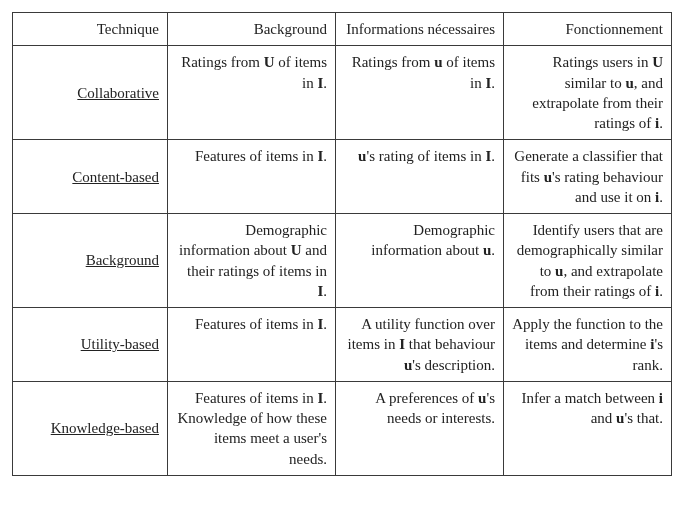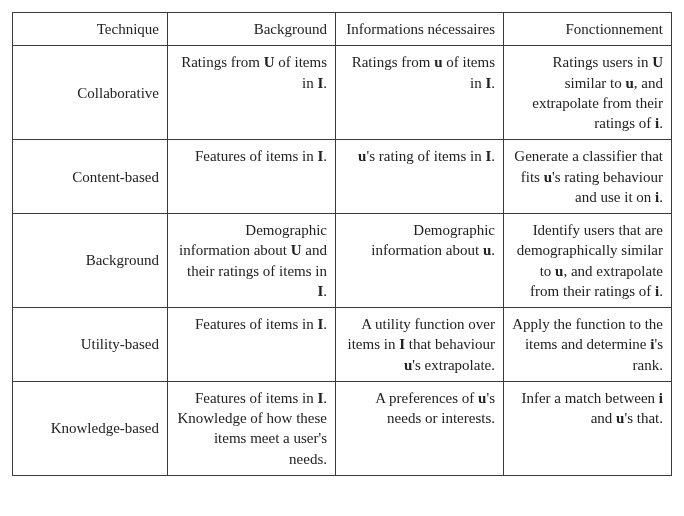--- a/index.html
+++ b/index.html
@@ -22,20 +22,21 @@
   th, td {
     border: 1px solid #3a3a3a;
     padding: 6px 8px;
     vertical-align: top;
     line-height: 1.35;
     font-weight: normal;
     text-align: right;
   }
   td.tech {
     vertical-align: middle;
+    text-decoration: underline;
   }
   .b { font-weight: bold; }
 </style>
 </head>
 <body>
 
 <table>
   <colgroup>
     <col class="c0">
       <col class="c1">
@@ -65,21 +66,21 @@
       </tr>
       <tr>
         <td class="tech">Background</td>
         <td><span>Demographic information about </span><span class="b">U</span><span> and their ratings of items in </span><span class="b">I</span><span>.</span></td>
         <td><span>Demographic information about </span><span class="b">u</span><span>.</span></td>
         <td><span>Identify users that are demographically similar to </span><span class="b">u</span><span>, and extrapolate from their ratings of </span><span class="b">i</span><span>.</span></td>
       </tr>
       <tr>
         <td class="tech">Utility-based</td>
         <td><span>Features of items in </span><span class="b">I</span><span>.</span></td>
-        <td><span>A utility function over items in </span><span class="b">I</span><span> that behaviour </span><span class="b">u</span><span>'s extrapolate.</span></td>
+        <td><span>A utility function over items in </span><span class="b">I</span><span> that behaviour </span><span class="b">u</span><span>'s description.</span></td>
         <td><span>Apply the function to the items and determine </span><span class="b">i</span><span>'s rank.</span></td>
       </tr>
       <tr>
         <td class="tech">Knowledge-based</td>
         <td><span>Features of items in </span><span class="b">I</span><span>. Knowledge of how these items meet a user's needs.</span></td>
         <td><span>A preferences of </span><span class="b">u</span><span>'s needs or interests.</span></td>
         <td><span>Infer a match between </span><span class="b">i</span><span> and </span><span class="b">u</span><span>'s that.</span></td>
       </tr>
     </tbody>
 </table>

